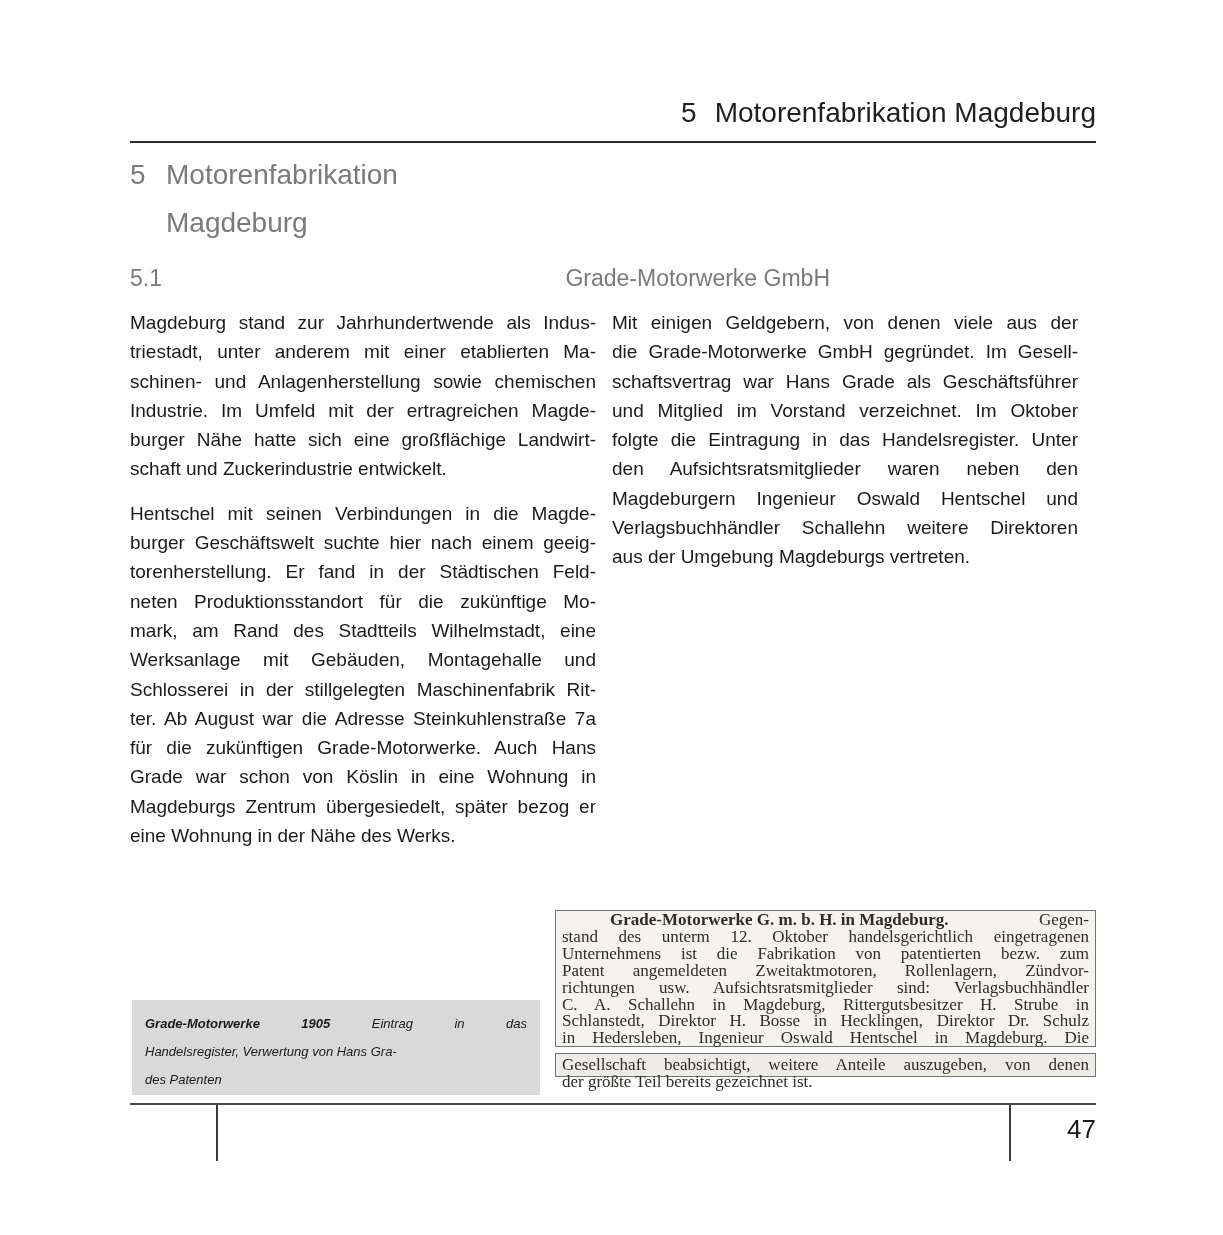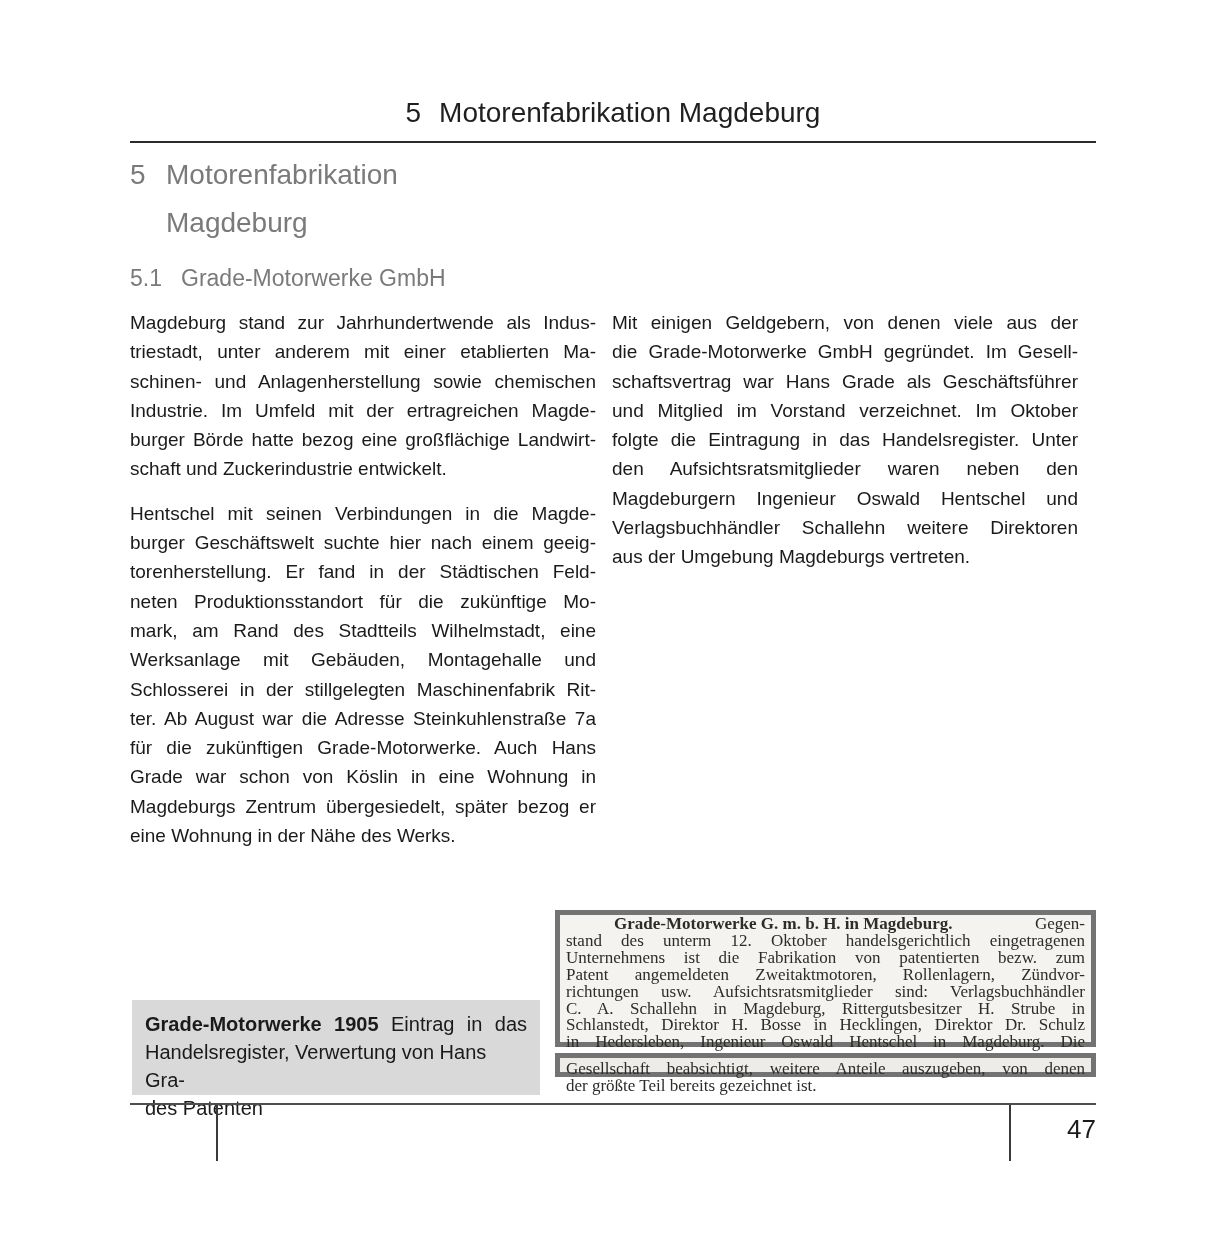--- a/index.html
+++ b/index.html
@@ -3,68 +3,68 @@
 <meta charset="utf-8">
 <style>
   html,body { margin:0; padding:0; background:#ffffff; }
   .page {
     position:relative; width:1223px; height:1235px; background:#ffffff;
     font-family:"Liberation Sans", sans-serif; color:#1a1a1a; overflow:hidden;
   }
   
   .running-header {
     position:absolute; top:95px; left:130px; width:966px;
-    text-align:center; font-size:28px; line-height:36px; color:#1f1f1f;
+    text-align:right; font-size:28px; line-height:36px; color:#1f1f1f;
     white-space:nowrap;
   }
   .running-header .rh-num { margin-right:18px; }
   .header-rule {
     position:absolute; top:141px; left:130px; width:966px; height:2px;
     background:#2b2b2b;
   }
   
   .chapter {
     position:absolute; top:151px; left:130px; width:560px;
     display:flex; color:#7a7a7a; font-size:28px; line-height:47.5px;
   }
   .chapter .ch-num { width:36px; flex:0 0 36px; }
   
   .section {
     position:absolute; top:262px; left:130px; width:700px;
-    display:flex; color:#7a7a7a; font-size:23px; line-height:32px;
+    display:flex; color:#7a7a7a; font-size:23px; line-height:32px;justify-content:space-between;
   }
   .section .sec-num { width:51px; flex:0 0 51px; }
   
   .columns {
     position:absolute; top:308px; left:130px; width:966px;
     display:flex; gap:16px;
   }
   .col { width:466px; flex:0 0 466px; font-size:19px; line-height:29.3px; color:#1a1a1a; }
   .para + .para { margin-top:15px; }
   .jline { text-align:justify; text-align-last:justify; }
   .jline.last { text-align-last:left; }
   
   .clipping { position:absolute; left:555px; top:910px; width:541px; }
   .clip-box {
-    box-sizing:border-box; border:5px solid #737373; background:#f4f3ef;
+    box-sizing:border-box; border:1px solid #737373; background:#f4f3ef;
     font-family:"Liberation Serif", serif; font-size:17px; line-height:16.9px;
     color:#2e2c28; padding:1px 6px;
   }
   .clip-box1 { height:137px; }
   .clip-box2 { position:absolute; top:143px; left:0; width:541px; height:24px; background:#edece8; padding-top:3px; }
   .clip-headline { display:flex; white-space:nowrap; }
   .clip-indent { flex:0 0 48px; }
   .clip-spacer { flex:1 1 auto; }
   .clip-bold { font-weight:bold; }
   .clip-box .jline { text-align:justify; }
   
   .caption {
     position:absolute; left:132px; top:1000px; width:408px; height:95px;
     box-sizing:border-box; background:#d9d9d9; padding:10px 13px 0 13px;
-    font-size:20px; line-height:28px; color:#1a1a1a;
+    font-size:13px; line-height:28px; font-style:italic; color:#1a1a1a;
   }
   .caption .cap-line1 { text-align:justify; text-align-last:justify; }
   .caption .cap-bold { font-weight:bold; }
   
   .footer-rule {
     position:absolute; top:1103px; left:130px; width:966px; height:2px; background:#4d4d4d;
   }
   .tick { position:absolute; width:2px; height:56px; background:#3a3a3a; top:1105px; }
   .tick-left { left:216px; }
   .tick-right { left:1009px; }
@@ -96,21 +96,21 @@
     <span>Grade-Motorwerke GmbH</span>
   </div>
 
   <div class="columns">
     <div class="col">
       <div class="para">
           <div class="jline">Magdeburg stand zur Jahrhundertwende als Indus-</div>
           <div class="jline">triestadt, unter anderem mit einer etablierten Ma-</div>
           <div class="jline">schinen- und Anlagenherstellung sowie chemischen</div>
           <div class="jline">Industrie. Im Umfeld mit der ertragreichen Magde-</div>
-          <div class="jline">burger Börde hatte bezog eine großflächige Landwirt-</div>
+          <div class="jline">burger Nähe hatte sich eine großflächige Landwirt-</div>
           <div class="jline last">schaft und Zuckerindustrie entwickelt.</div>
         </div>
       <div class="para">
           <div class="jline">Hentschel mit seinen Verbindungen in die Magde-</div>
           <div class="jline">burger Geschäftswelt suchte hier nach einem geeig-</div>
           <div class="jline">torenherstellung. Er fand in der Städtischen Feld-</div>
           <div class="jline">neten Produktionsstandort für die zukünftige Mo-</div>
           <div class="jline">mark, am Rand des Stadtteils Wilhelmstadt, eine</div>
           <div class="jline">Werksanlage mit Gebäuden, Montagehalle und</div>
           <div class="jline">Schlosserei in der stillgelegten Maschinenfabrik Rit-</div>

